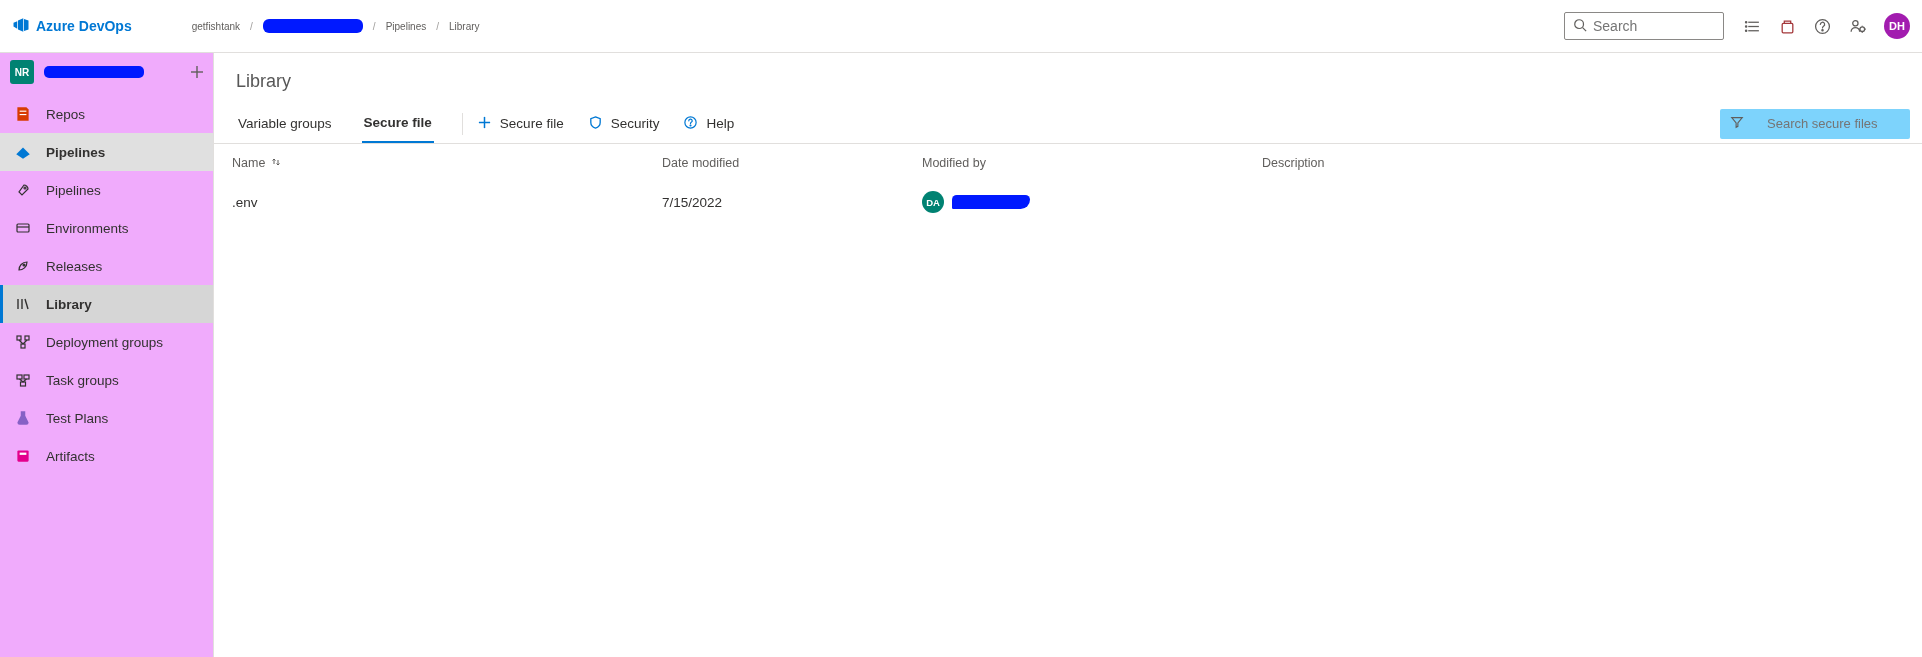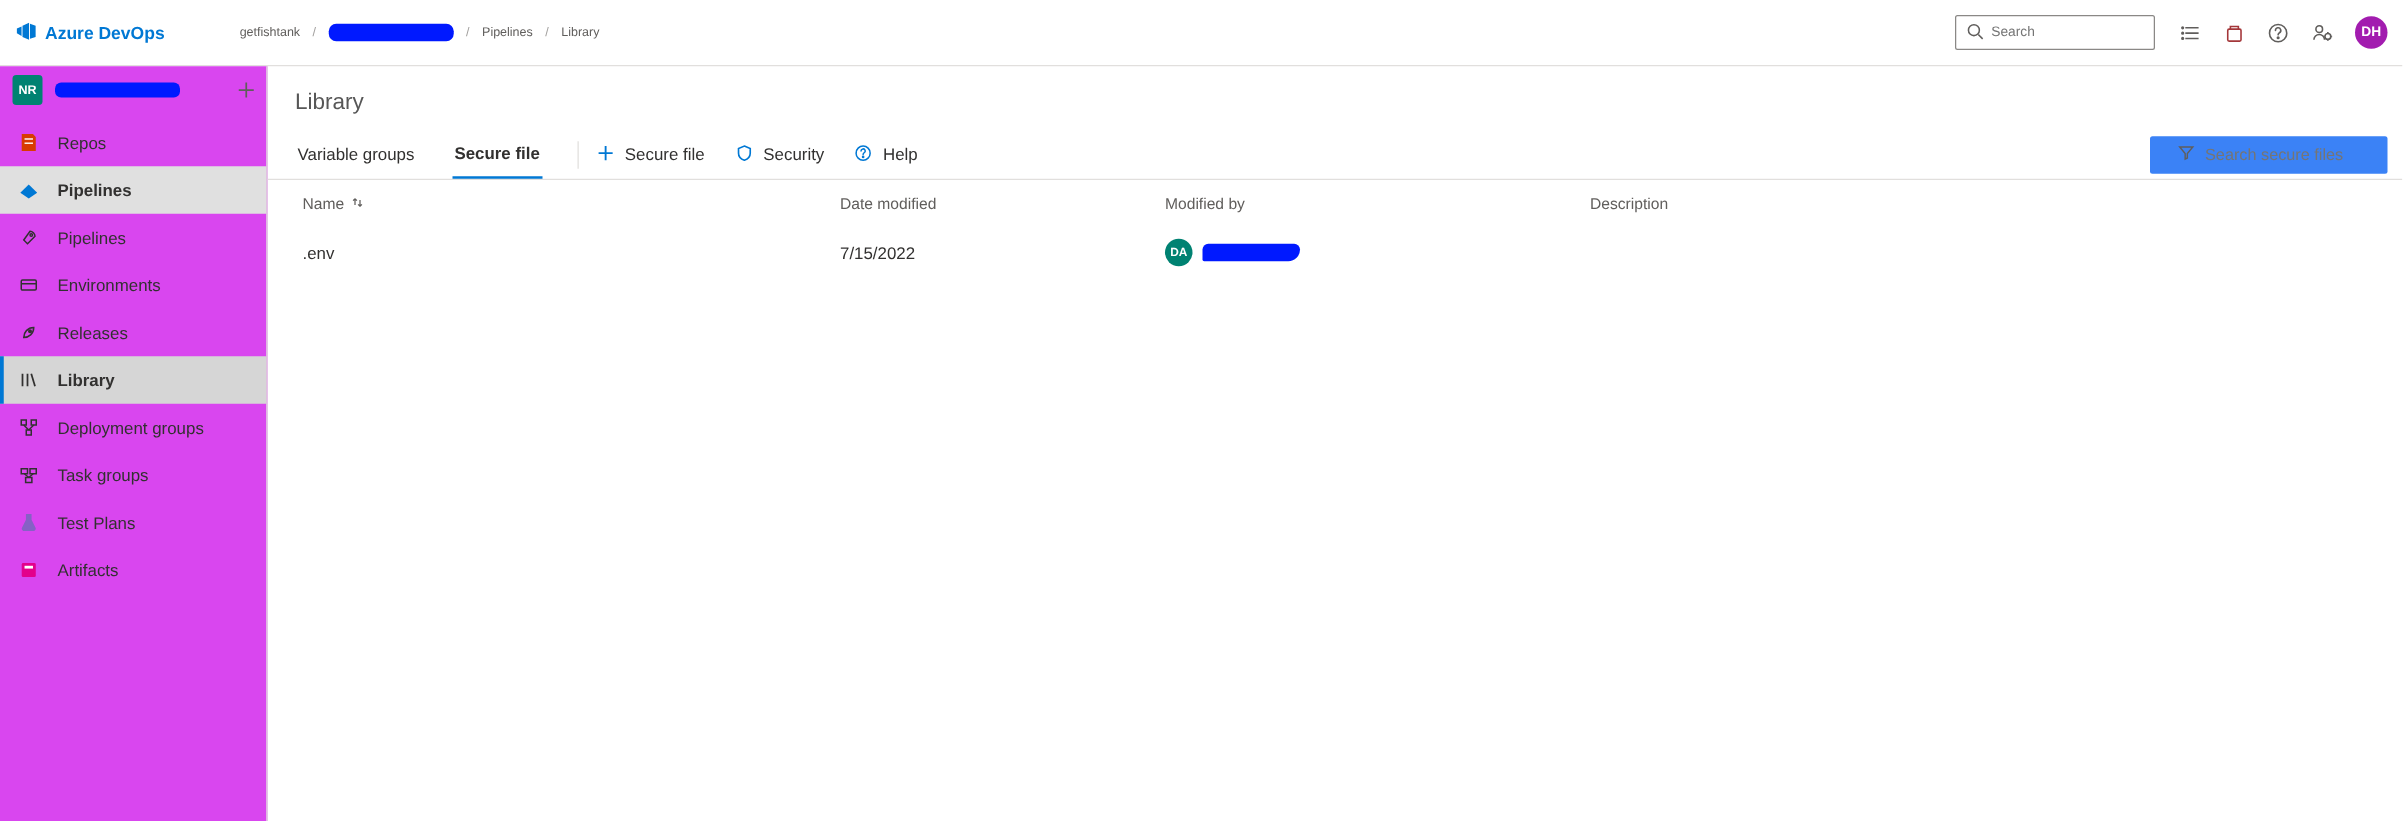--- a/index.html
+++ b/index.html
@@ -8,31 +8,31 @@
   
   .top-bar { display: flex; align-items: center; height: 53px; border-bottom: 1px solid #e1dfdd; padding: 0 12px 0 12px; }
   .top-logo { display: flex; align-items: center; gap: 6px; color: #0078d4; font-weight: 600; font-size: 14px; margin-right: 60px; }
   .top-logo svg { width: 18px; height: 18px; }
   .breadcrumb { display: flex; align-items: center; gap: 10px; color: #605e5c; font-size: 10px; }
   .breadcrumb .sep { color: #a19f9d; }
   .breadcrumb .crumb { cursor: pointer; }
   .breadcrumb .redacted { display:inline-block; width:100px; height:14px; background:#0019ff; border-radius:6px; vertical-align:middle;}
   .top-spacer { flex: 1; }
   .search-box { display:flex; align-items:center; width:160px; height:28px; border:1px solid #8a8886; border-radius:2px; padding:0 8px; gap:6px; color:#605e5c; }
-  .search-box input { border:none; outline:none; width:100%; font-size:11px; background:transparent; }
+  .search-box input { border:none; outline:none; width:100%; font-size:14px; background:transparent; }
   .search-box svg { width:14px; height:14px; }
   .top-icons { display:flex; align-items:center; gap:18px; margin-left:20px; color:#605e5c; }
   .top-icons .ticon svg { width:17px; height:17px; display:block; }
   .avatar-top { width:26px; height:26px; border-radius:50%; background:#a21caf; color:#fff; display:flex; align-items:center; justify-content:center; font-size:11px; font-weight:600;}
 
   
   .below-top { display:flex; flex:1; min-height:0; }
 
   
-  .sidebar { width:214px; background:#d946ef; display:flex; flex-direction:column; border-right:1px solid #e1dfdd;}
+  .sidebar { width:214px; background:#f0abfc; display:flex; flex-direction:column; border-right:1px solid #e1dfdd;}
   .project-row { display:flex; align-items:center; height:38px; padding:0 8px 0 10px; gap:10px;}
   .project-avatar { width:24px; height:24px; border-radius:3px; background:#008272; color:#fff; font-size:10px; font-weight:600; display:flex; align-items:center; justify-content:center;}
   .project-name-redacted { flex:0 0 100px; height:12px; background:#0019ff; border-radius:5px;}
   .project-spacer { flex:1; }
   .project-add { color:#605e5c; cursor:pointer; }
   .project-add svg { width:16px; height:16px; display:block; }
 
   .nav-list { display:flex; flex-direction:column; padding-top:4px; }
   .nav-item { display:flex; align-items:center; height:38px; padding:0 0 0 14px; gap:14px; color:#323130; cursor:pointer; }
   .nav-item .nicon { width:18px; height:18px; display:flex; align-items:center; justify-content:center; }
@@ -48,26 +48,26 @@
   .page-title { font-size:18px; font-weight:400; color:#575757; padding:18px 0 12px 22px; }
 
   .tab-row { display:flex; align-items:center; border-bottom:1px solid #e1dfdd; padding:0 12px 0 22px; height:40px;}
   .tab { padding:0 2px; margin-right:28px; height:100%; display:flex; align-items:center; color:#323130; cursor:pointer; }
   .tab.active { font-weight:600; border-bottom:2px solid #0078d4; }
   .tab-divider { width:1px; height:22px; background:#e1dfdd; margin:0 14px 0 0; }
   .tab-action { display:flex; align-items:center; gap:8px; margin-right:24px; color:#323130; cursor:pointer;}
   .tab-action svg { width:15px; height:15px; }
   .tab-action.blue-icon svg { stroke:#0078d4; color:#0078d4; }
   .tab-row-spacer { flex:1; }
-  .filter-box { display:flex; align-items:center; gap:8px; background:#3b82f6; height:30px; padding:0 22px; width:190px; color:#605e5c; border-radius:2px;}
+  .filter-box { display:flex; align-items:center; gap:23px; background:#7dd3fc; height:30px; padding:0 10px; width:190px; color:#605e5c; border-radius:2px;}
   .filter-box input { border:none; outline:none; background:transparent; font-size:13px; width:100%; }
   .filter-box svg { width:14px; height:14px; }
 
   .table { width:100%; }
-  .thead, .trow { display:grid; grid-template-columns: 430px 260px 340px 1fr; align-items:center; padding:0 28px; }
+  .thead, .trow { display:grid; grid-template-columns: 430px 260px 340px 1fr; align-items:center; padding:0 18px; }
   .thead { height:38px; color:#605e5c; font-size:12.5px; }
   .thead .th { display:flex; align-items:center; gap:6px;}
   .sort-icon svg { width:10px; height:10px; }
   .trow { height:40px; color:#323130; cursor:pointer;}
   .modby { display:flex; align-items:center; gap:8px;}
   .avatar-sm { width:22px; height:22px; border-radius:50%; background:#008272; color:#fff; font-size:9.5px; font-weight:600; display:flex; align-items:center; justify-content:center;}
   .modby-name-redacted { display:inline-block; width:78px; height:14px; background:#0019ff; border-radius:7px 7px 14px 2px; }
 </style>
 </head>
 <body>

